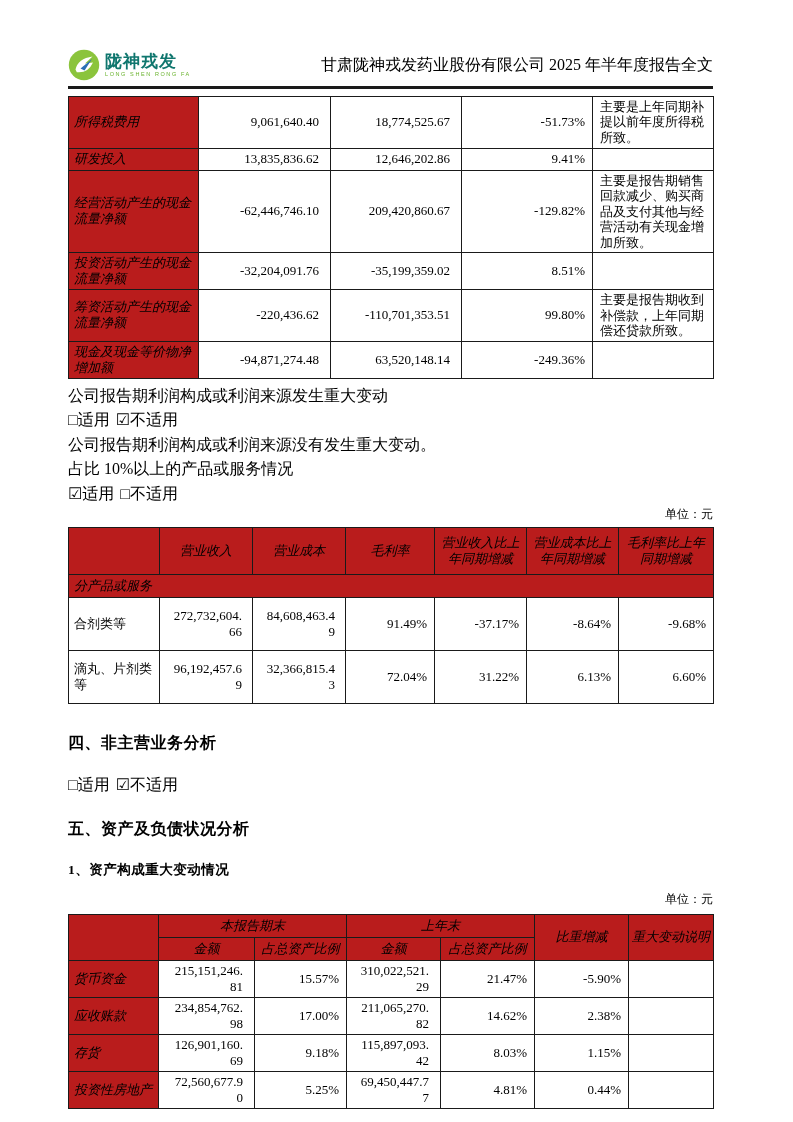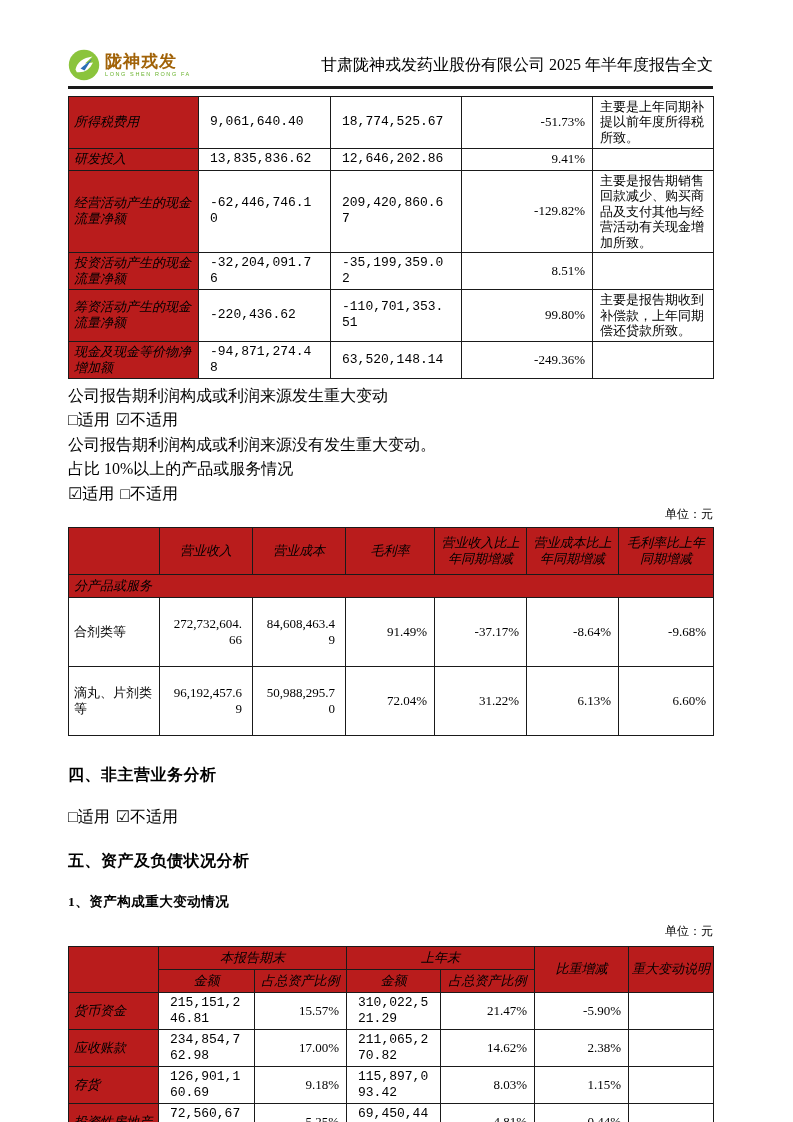--- a/index.html
+++ b/index.html
@@ -8,32 +8,32 @@
     width:793px; height:1122px;
     font-family:"Liberation Serif","DejaVu Serif",serif;
     color:#000; position:relative; overflow:hidden;
   }
   .page { padding:48px 0 0 68px; width:793px; height:1122px; }
   .content { width:645px; }
 
   
   .hdr { display:flex; align-items:center; justify-content:space-between; height:34px; }
   .logo { display:flex; align-items:center; gap:5px; }
-  .brand-cn { font-size:17px; font-weight:bold; color:#a16207; letter-spacing:1px; line-height:18px; font-family:"Liberation Sans",sans-serif; }
+  .brand-cn { font-size:17px; font-weight:bold; color:#0f766e; letter-spacing:1px; line-height:18px; font-family:"Liberation Sans",sans-serif; }
   .brand-en { font-size:5.5px; color:#6ab32e; letter-spacing:1.6px; line-height:7px; font-family:"Liberation Sans",sans-serif; }
   .doc-title { font-size:16px; text-align:right; }
   .hdr-rule { width:645px; height:2.5px; background:#1a1a1a; margin-top:4px; }
 
   
   table { border-collapse:collapse; table-layout:fixed; width:645px; font-size:13px; }
   td, th { border:1px solid #1a1a1a; vertical-align:middle; line-height:16px; font-weight:normal; }
   .shade { background:#b91c1c;font-style:italic; }
   .lbl  { text-align:left;  padding:2px 5px; }
-  .num  { text-align:left; padding:2px 11px; word-break:break-all;font-family:Liberation Mono, monospace; }
-  .num2 { text-align:right; padding:18px 10px; word-break:break-all; }
+  .num  { text-align:right; padding:2px 11px; word-break:break-all; }
+  .num2 { text-align:right; padding:10px 10px; word-break:break-all; }
   .pct  { text-align:right; padding:2px 7px; white-space:nowrap; }
   .note { text-align:left;  padding:2px 7px; line-height:15.5px; }
   .ctr  { text-align:center; padding:2px 3px; }
 
   .t1 { margin-top:7px; }
   .t2 { margin-top:4px; }
   .t3 { margin-top:6px; }
 
   
   .para { font-size:16px; line-height:16px; margin-top:8.5px; }
@@ -165,21 +165,21 @@
         <td class="num2">272,732,604.66</td>
         <td class="num2">84,608,463.49</td>
         <td class="pct">91.49%</td>
         <td class="pct">-37.17%</td>
         <td class="pct">-8.64%</td>
         <td class="pct">-9.68%</td>
       </tr>
       <tr style="height:32px">
         <td class="lbl">滴丸、片剂类等</td>
         <td class="num2">96,192,457.69</td>
-        <td class="num2">50,988,295.70</td>
+        <td class="num2">32,366,815.43</td>
         <td class="pct">72.04%</td>
         <td class="pct">31.22%</td>
         <td class="pct">6.13%</td>
         <td class="pct">6.60%</td>
       </tr>
     </tbody>
       </table>
 
     <div class="h2 h2-s4">四、非主营业务分析</div>
     <p class="para checks chk-s4">

